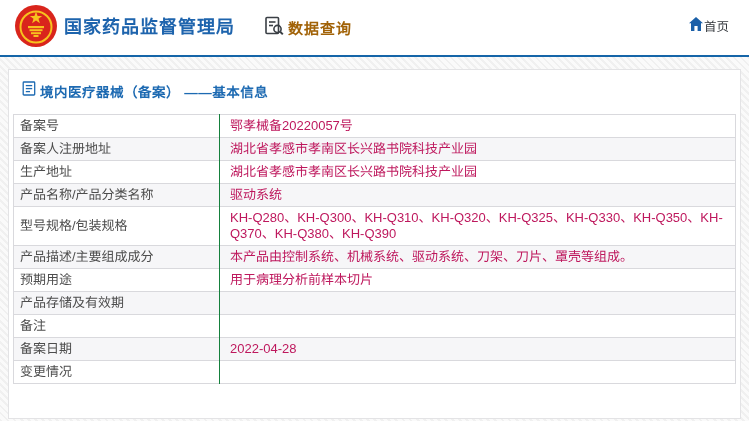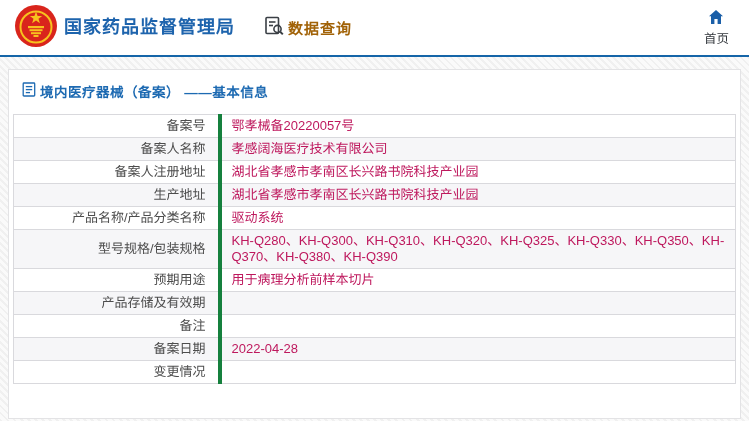--- a/index.html
+++ b/index.html
@@ -46,39 +46,39 @@
     font-size: 15px;
     color: #a16207;
     font-weight: 600;
     margin-left: 3px;
     letter-spacing: 1px;
   }
   .header-spacer { flex: 1; }
   .top-nav { display: flex; align-items: center; gap: 34px; }
   .nav-item {
     display: flex;
-    flex-direction: column;
+    flex-direction: row;
     align-items: center;
     cursor: pointer;
     line-height: 1;
   }
   .nav-item svg { width: 16px; height: 16px; margin-bottom: 5px; }
   .nav-label { font-size: 12.5px; color: #33373c; white-space: nowrap; }
 
   
   .content-box {
     margin: 12px 8px 0 8px;
     background: #ffffff;
     border: 1px solid #e3e3e5;
     min-height: 350px;
     padding-bottom: 10px;
   }
   .page-title-bar {
     display: flex;
-    align-items: flex-end;
+    align-items: flex-start;
     padding: 11px 14px 9px 13px;
   }
   .page-title-bar svg { width: 14px; height: 15px; margin-right: 4px; flex: 0 0 auto; }
   .page-title {
     color: #1d6ab2;
     font-size: 13.5px;
     font-weight: 600;
     letter-spacing: .5px;
     white-space: nowrap;
   }
@@ -93,23 +93,23 @@
   }
   .info-table tr { border: 1px solid #d9d9dd; }
   .info-table tr:nth-child(even) { background: #f6f6f8; }
   .info-table td {
     height: 15px;
     vertical-align: middle;
     line-height: 16px;
   }
   td.cell-label {
     width: 206px;
-    text-align: right;
+    text-align: left;
     padding: 3px 12px 3px 6px;
-    border-right: 4px solid #15803d;
+    border-right: 1px solid #15803d;
     color: #4d4d4d;
     white-space: nowrap;
   }
   td.cell-value {
     padding: 3px 10px;
     color: #be185d;
     word-break: break-all;
   }
 </style>
 </head>
@@ -171,38 +171,38 @@
     <h1 class="page-title">境内医疗器械（备案） ——基本信息</h1>
   </div>
 
   <table class="info-table">
     <tbody>
       <tr>
         <td class="cell-label">备案号</td>
         <td class="cell-value">鄂孝械备20220057号</td>
       </tr>
       <tr>
-        <td class="cell-label">备案人名称</td>
-        <td class="cell-value">孝感阔海医疗技术有限公司</td>
-      </tr>
-      <tr>
         <td class="cell-label">备案人注册地址</td>
         <td class="cell-value">湖北省孝感市孝南区长兴路书院科技产业园</td>
       </tr>
       <tr>
         <td class="cell-label">生产地址</td>
         <td class="cell-value">湖北省孝感市孝南区长兴路书院科技产业园</td>
       </tr>
       <tr>
         <td class="cell-label">产品名称/产品分类名称</td>
         <td class="cell-value">驱动系统</td>
       </tr>
       <tr>
         <td class="cell-label">型号规格/包装规格</td>
         <td class="cell-value">KH-Q280、KH-Q300、KH-Q310、KH-Q320、KH-Q325、KH-Q330、KH-Q350、KH-Q370、KH-Q380、KH-Q390</td>
+      </tr>
+      <tr>
+        <td class="cell-label">产品描述/主要组成成分</td>
+        <td class="cell-value">本产品由控制系统、机械系统、驱动系统、刀架、刀片、罩壳等组成。</td>
       </tr>
       <tr>
         <td class="cell-label">预期用途</td>
         <td class="cell-value">用于病理分析前样本切片</td>
       </tr>
       <tr>
         <td class="cell-label">产品存储及有效期</td>
         <td class="cell-value"></td>
       </tr>
       <tr>

